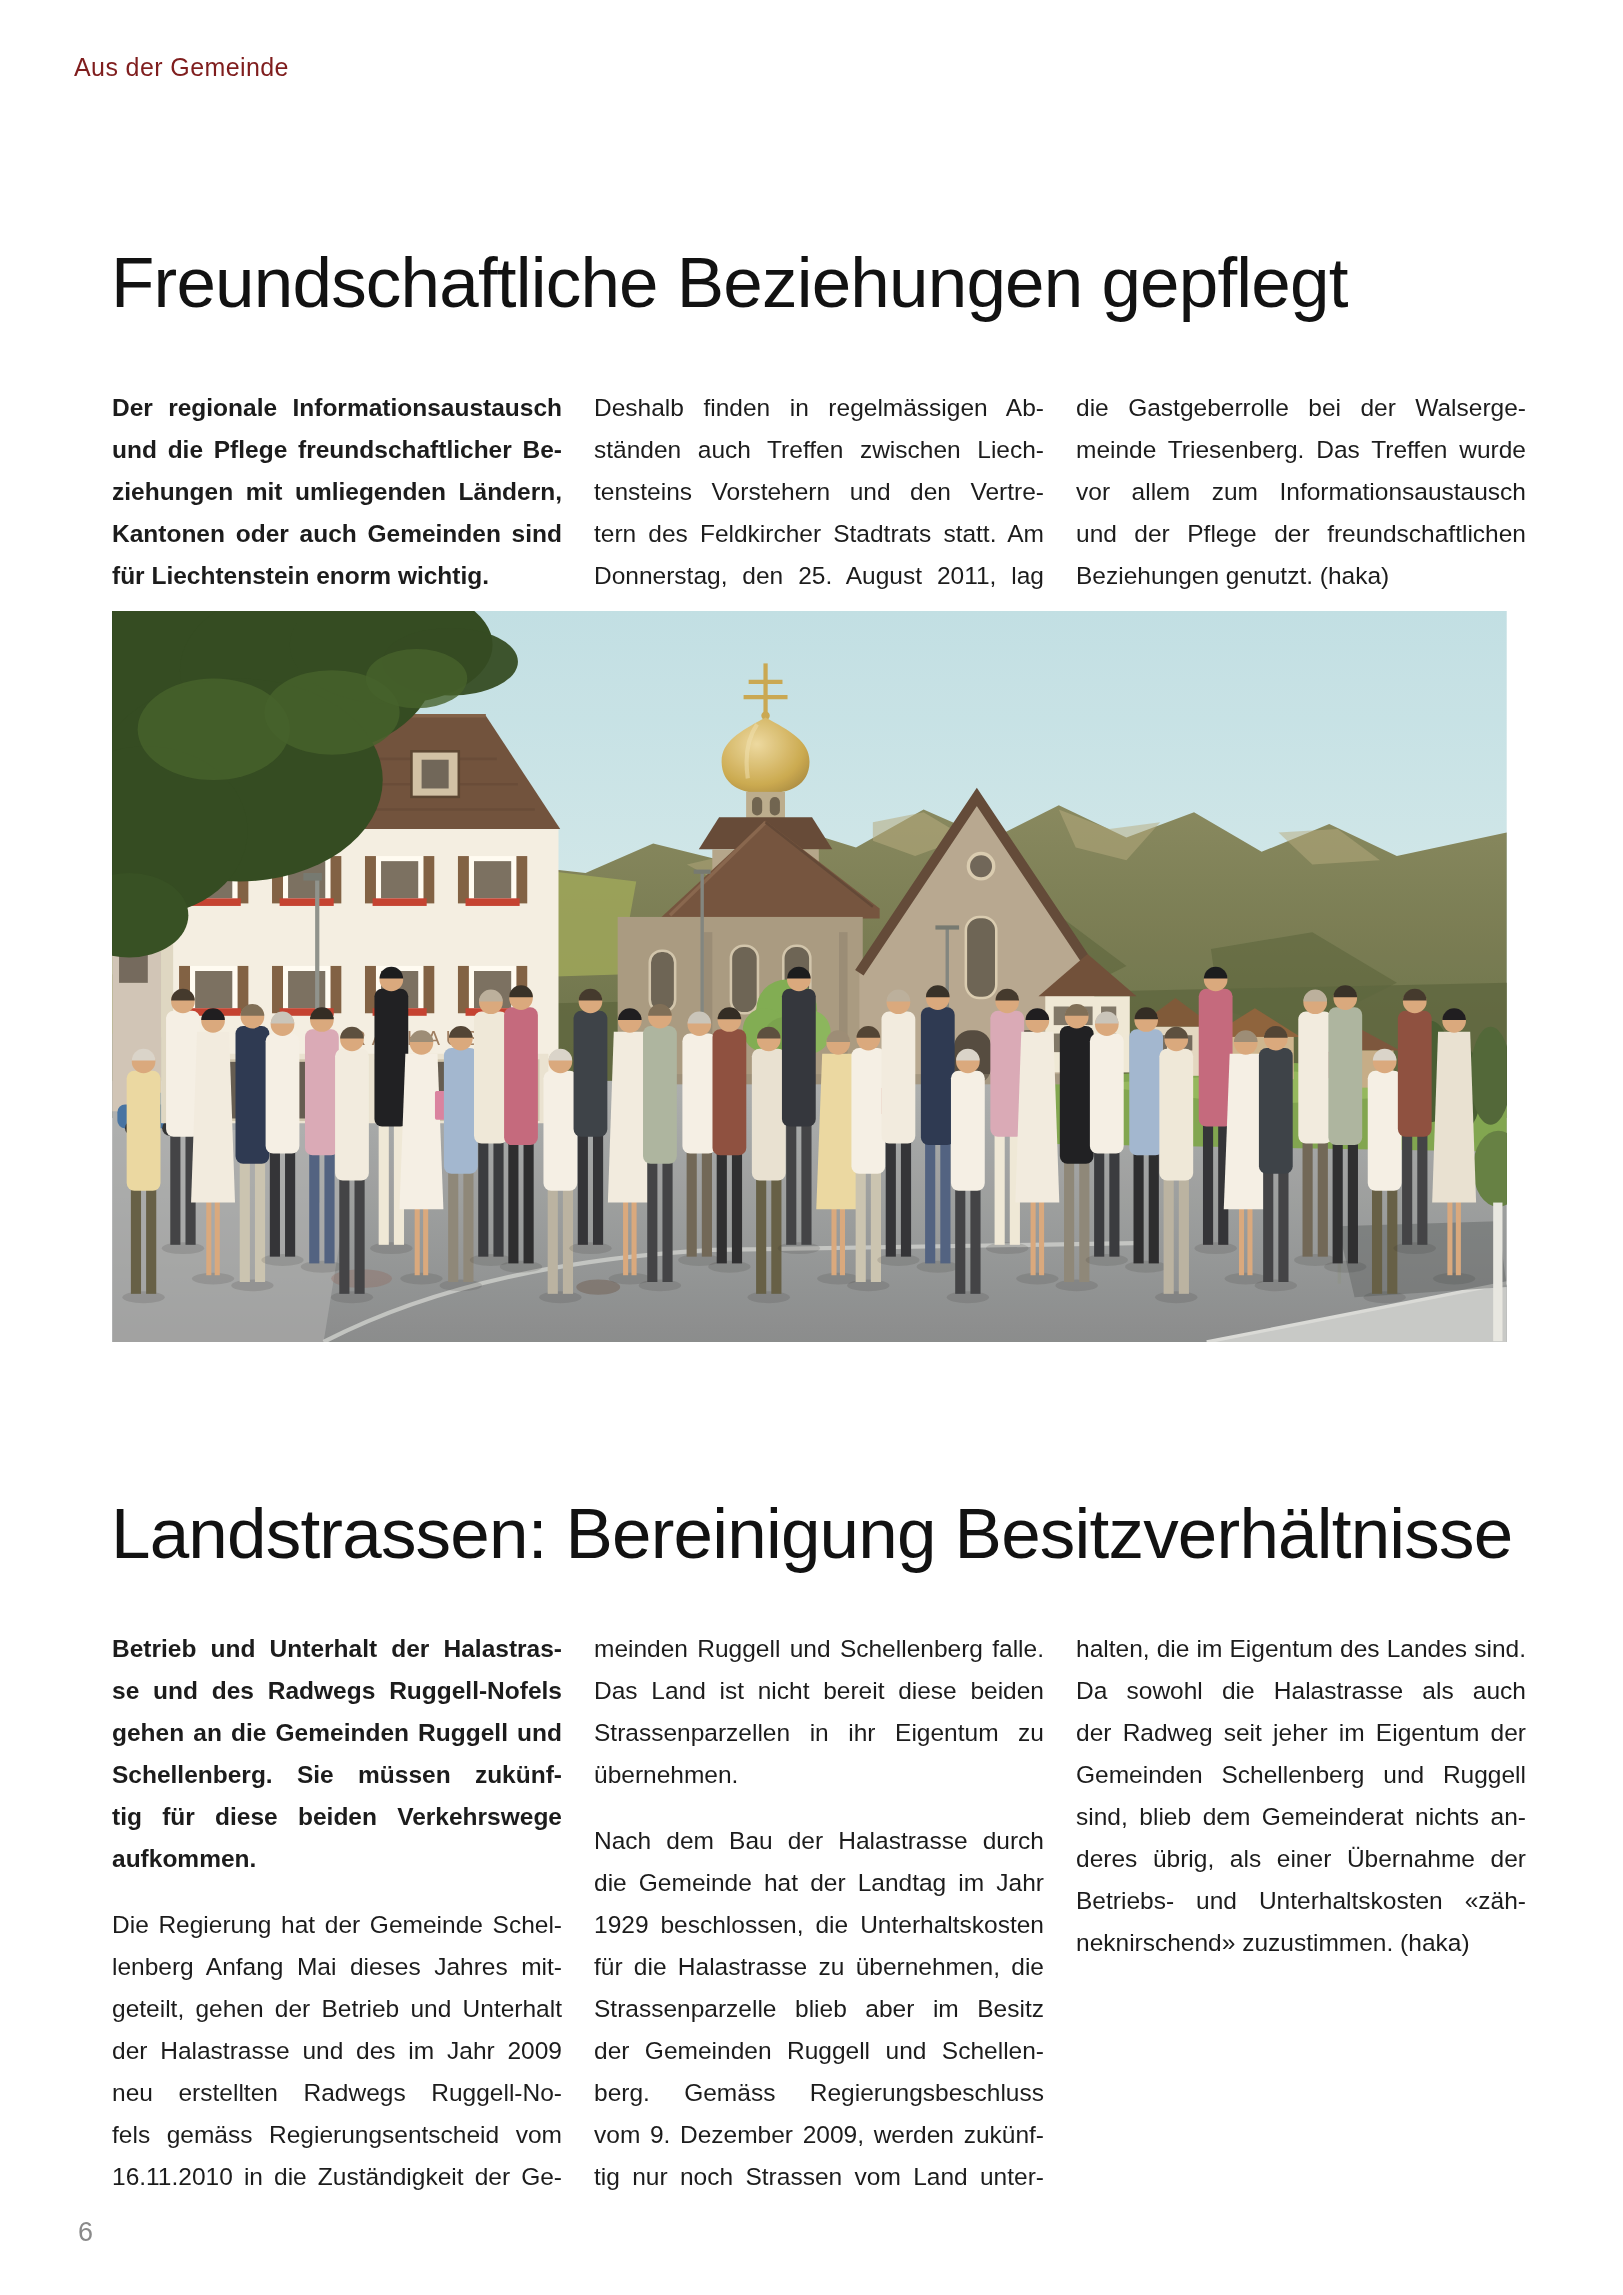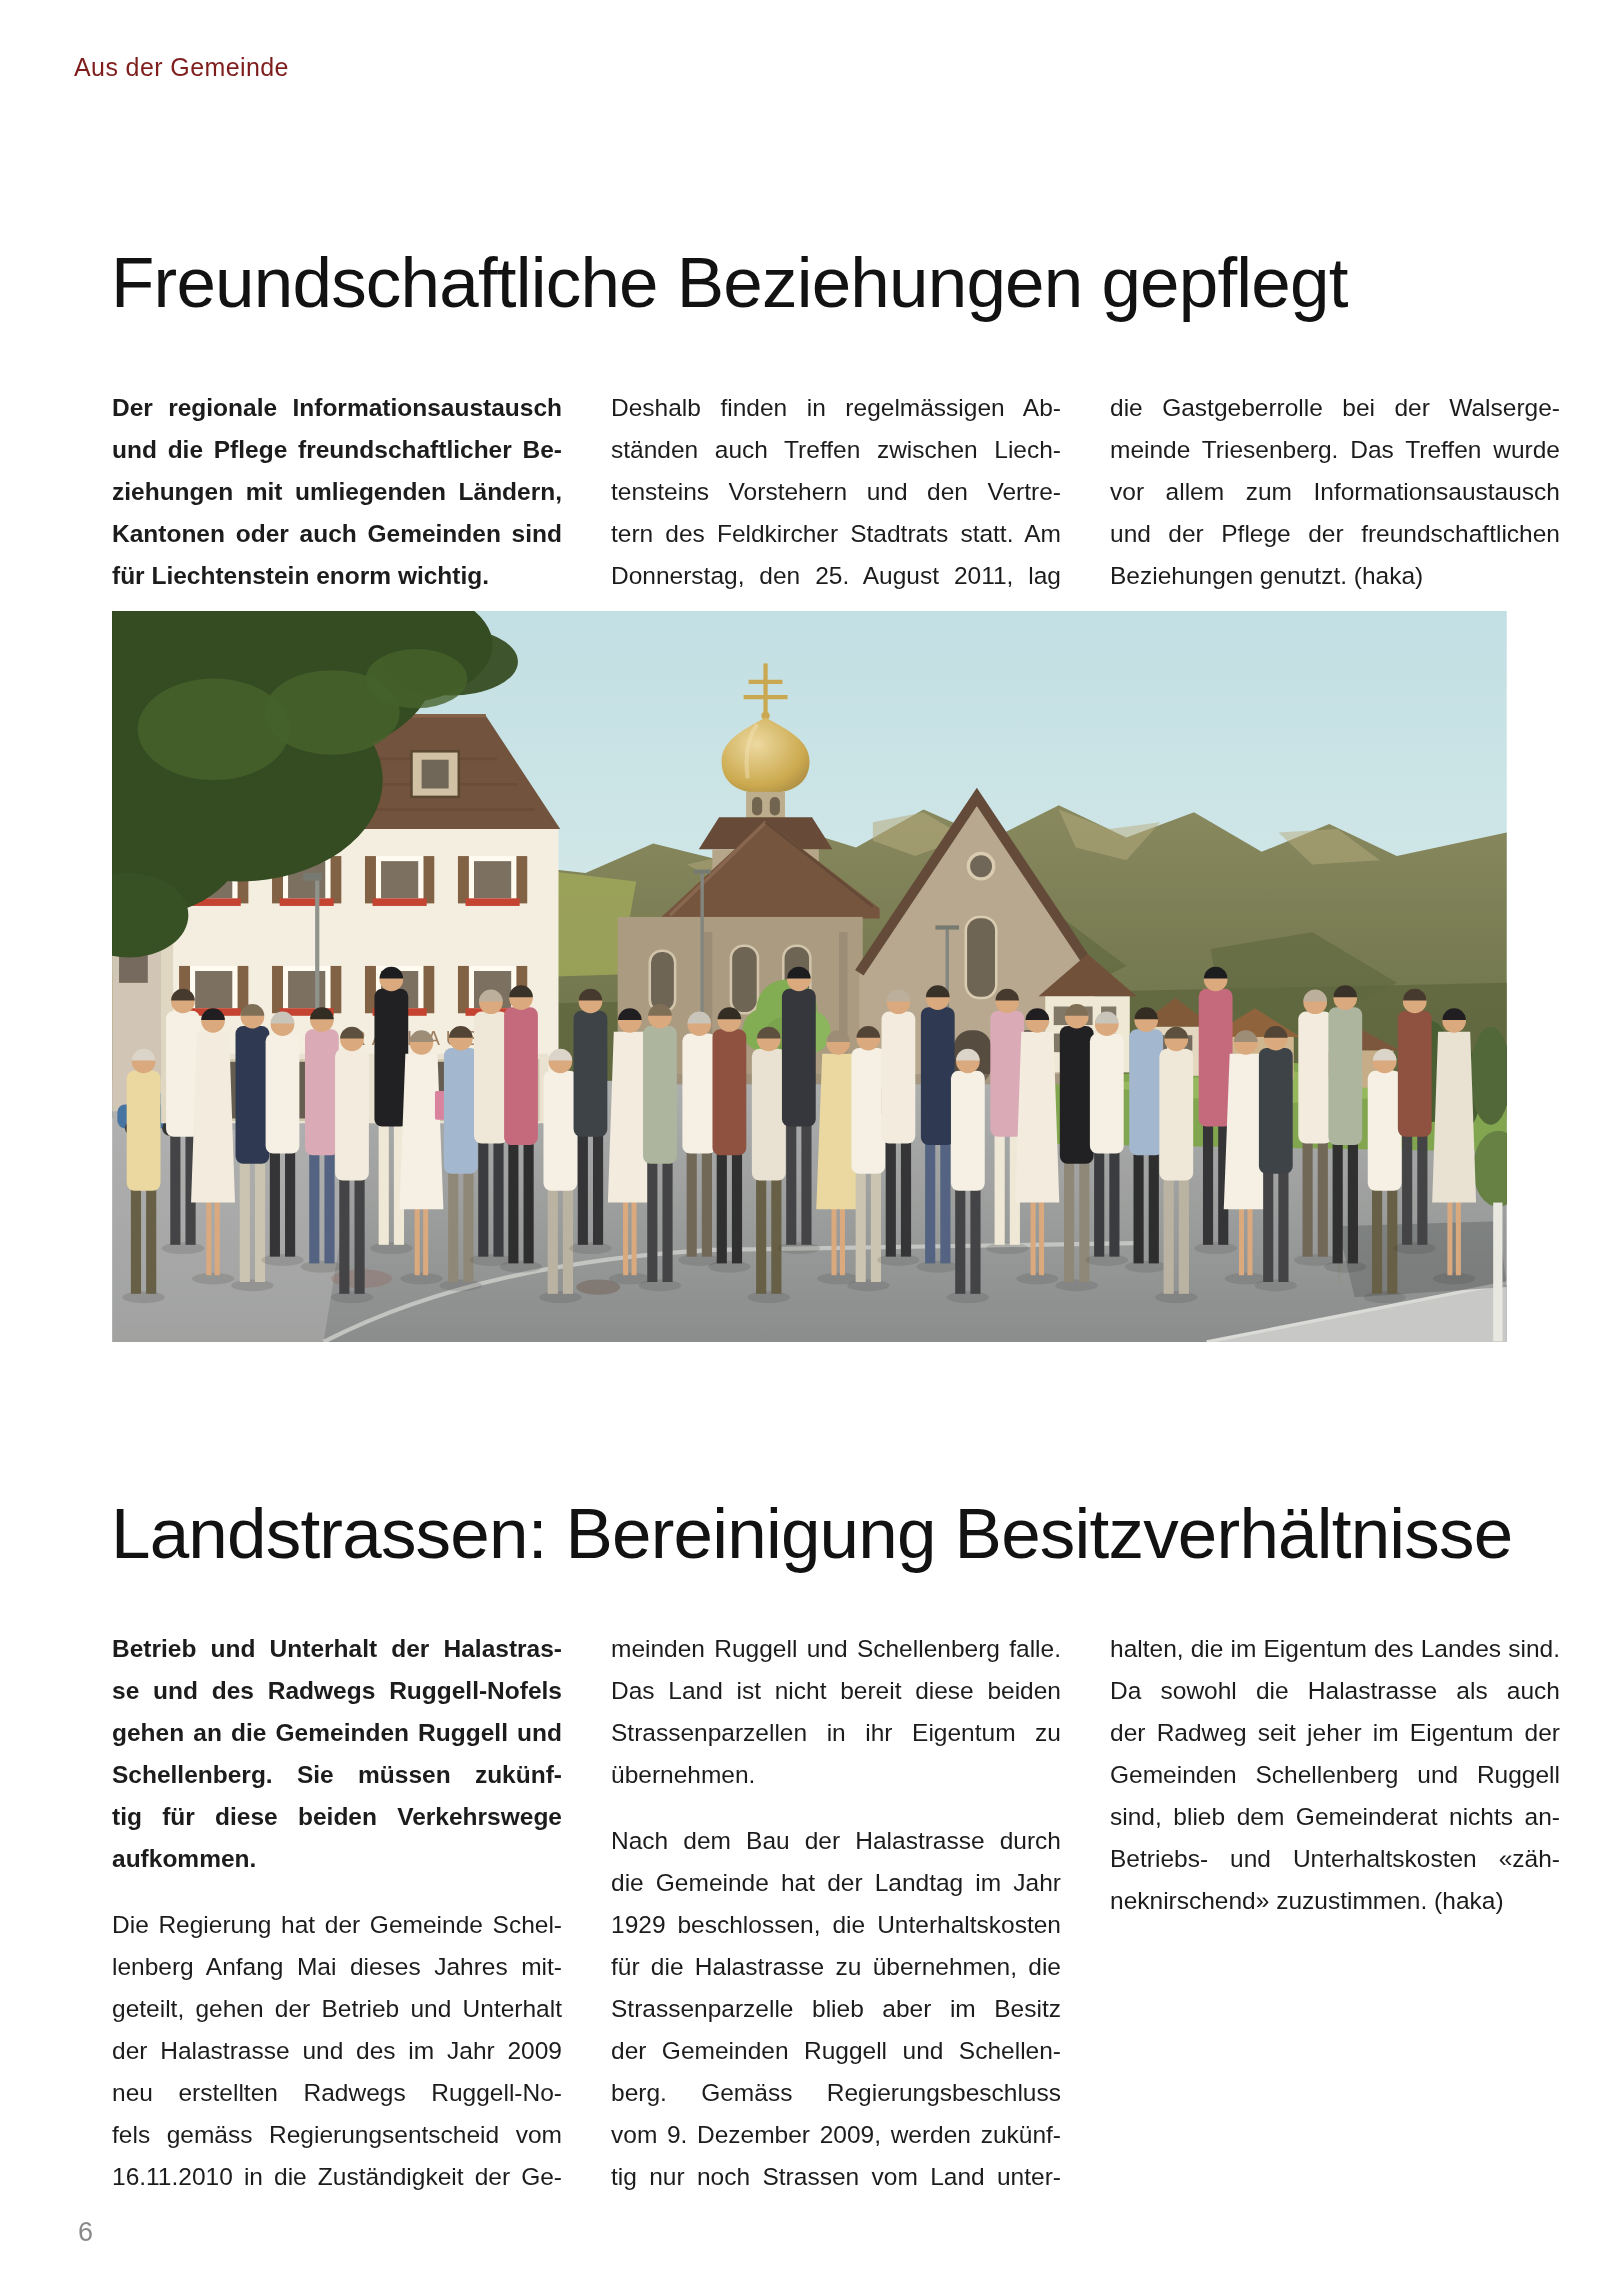--- a/index.html
+++ b/index.html
@@ -5,21 +5,21 @@
   html,body{margin:0;padding:0}
   body{
     width:1623px;height:2295px;position:relative;background:#ffffff;
     font-family:"Liberation Sans", sans-serif;color:#1c1c1c;overflow:hidden;
   }
   .abs{position:absolute}
   .kicker{left:74px;top:53px;font-size:25px;color:#7f1d1d;letter-spacing:0.4px}
   h1{margin:0;font-weight:400;font-size:71px;letter-spacing:-0.8px;color:#121212;white-space:nowrap}
   .title1{left:111px;top:242px}
   .title2{left:111px;top:1493px}
-  .cols{display:flex;gap:49px;font-size:24.5px;line-height:42px}
+  .cols{display:flex;gap:32px;font-size:24.5px;line-height:42px}
   .cols1{left:112px;top:387px;width:1417px}
   .cols2{left:112px;top:1628px;width:1417px}
   .col{width:450px;flex:0 0 450px}
   .para.bold{font-weight:700}
   .para + .para{margin-top:24px}
   .line{text-align:justify;text-align-last:justify}
   .line.end{text-align-last:left}
   .photoframe{left:112px;top:611px;width:1395px;height:731px}
   .photoframe svg{display:block}
   svg text{font-family:"Liberation Sans", sans-serif}
@@ -596,20 +596,21 @@
         <div class="line">tig nur noch Strassen vom Land unter-</div>
       </div>
     </div>
     <div class="col">
       <div class="para">
         <div class="line">halten, die im Eigentum des Landes sind.</div>
         <div class="line">Da sowohl die Halastrasse als auch</div>
         <div class="line">der Radweg seit jeher im Eigentum der</div>
         <div class="line">Gemeinden Schellenberg und Ruggell</div>
         <div class="line">sind, blieb dem Gemeinderat nichts an-</div>
+        <div class="line">deres übrig, als einer Übernahme der</div>
         <div class="line">Betriebs- und Unterhaltskosten «zäh-</div>
         <div class="line end">neknirschend» zuzustimmen. (haka)</div>
       </div>
     </div>
   </div>
 
 <div class="abs pagenum">6</div>
 
 
 </body></html>

